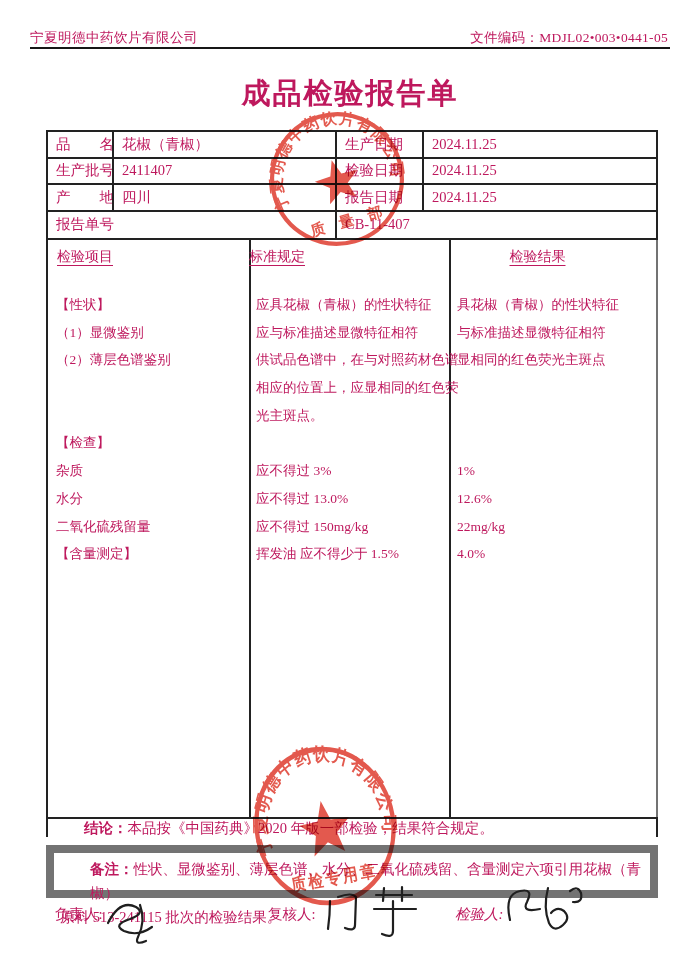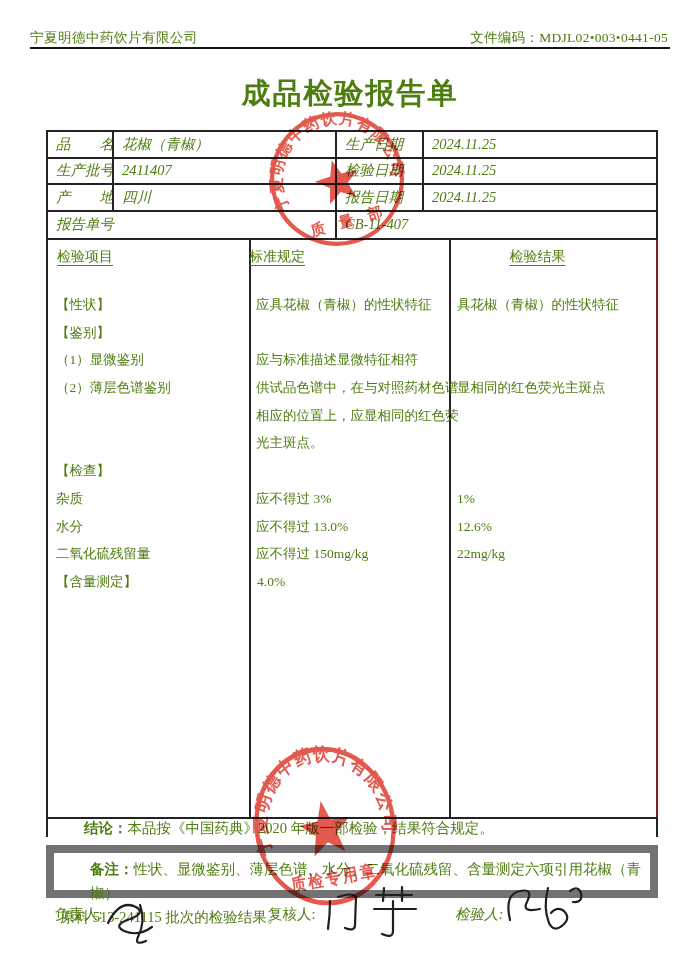--- a/index.html
+++ b/index.html
@@ -1,38 +1,38 @@
 <!DOCTYPE html>
 <html><head>
 <meta charset="utf-8">
 <style>
   html,body{margin:0;padding:0;background:#ffffff;}
   .page{
     position:relative;width:700px;height:969px;background:#ffffff;overflow:hidden;
-    font-family:"Liberation Serif","DejaVu Serif",serif;color:#4d7c0f;
+    font-family:"Liberation Serif","DejaVu Serif",serif;color:#be185d;
   }
   
   .hdr-company{position:absolute;left:30px;top:29px;font-size:13.5px;letter-spacing:.5px;}
   .hdr-code{position:absolute;right:32px;top:29px;font-size:13.5px;letter-spacing:.3px;}
   .hdr-rule{position:absolute;left:30px;top:47px;width:640px;height:0;border-top:2px solid #161616;}
   .doc-title{position:absolute;left:0;top:74px;width:700px;text-align:center;
     font-size:29px;font-weight:bold;letter-spacing:2px;}
   
   .info-table{position:absolute;left:46px;top:130px;width:612px;height:110px;
     border:2px solid #222;box-sizing:border-box;display:grid;
     grid-template-columns:66px 223px 87px 1fr;
     grid-template-rows:repeat(4,1fr);font-size:14.5px;}
   .ic{display:flex;align-items:center;padding-left:8px;box-sizing:border-box;
-    border-right:2px solid #222;border-bottom:2px solid #222;white-space:pre;overflow:hidden;font-style:italic;}
+    border-right:2px solid #222;border-bottom:2px solid #222;white-space:pre;overflow:hidden;}
   .ic.nb{border-bottom:none;}
   .ic.nr{border-right:none;}
   .ic.span2{grid-column:span 2;}
   
   .main-table{position:absolute;left:46px;top:240px;width:612px;height:577px;
-    border-left:2px solid #222;border-right:2px solid #7f1d1d;box-sizing:border-box;font-size:13.5px;text-decoration:underline;}
+    border-left:2px solid #222;border-right:2px solid #737373;box-sizing:border-box;font-size:13.5px;text-decoration:underline;}
   .vline{position:absolute;top:0;bottom:0;width:0;border-left:2px solid #222;}
   .vline.v1{left:201px;}
   .vline.v2{left:401px;}
   .mhead{position:absolute;top:8px;font-size:14px;
     text-decoration:underline;text-underline-offset:4px;}
   .mhead.h1{left:9px;}
   .mhead.h2{left:201px;width:200px;text-align:left;}
   .mhead.h3{left:401px;width:177px;text-align:center;}
   .mrows{position:absolute;left:0;top:51px;width:608px;}
   .mrow{display:grid;grid-template-columns:201px 200px 207px;height:27.7px;line-height:27.7px;}
@@ -96,27 +96,23 @@
     <div class="mhead h2">标准规定</div>
     <div class="mhead h3">检验结果</div>
 
     <div class="mrows">
       <div class="mrow">
         <div class="mcell">【性状】</div>
         <div class="mcell std">应具花椒（青椒）的性状特征</div>
         <div class="mcell">具花椒（青椒）的性状特征</div>
       </div>
       <div class="mrow">
-        <div class="mcell">【鉴别】</div>
-        <div class="mcell std"></div>
-        <div class="mcell"></div>
-      </div>
-      <div class="mrow">
         <div class="mcell">（1）显微鉴别</div>
         <div class="mcell std">应与标准描述显微特征相符</div>
+        <div class="mcell">与标准描述显微特征相符</div>
       </div>
       <div class="mrow">
         <div class="mcell">（2）薄层色谱鉴别</div>
         <div class="mcell std">供试品色谱中，在与对照药材色谱</div>
         <div class="mcell">显相同的红色荧光主斑点</div>
       </div>
       <div class="mrow">
         <div class="mcell"></div>
         <div class="mcell std">相应的位置上，应显相同的红色荧</div>
         <div class="mcell"></div>
@@ -141,20 +137,21 @@
         <div class="mcell std">应不得过 13.0%</div>
         <div class="mcell">12.6%</div>
       </div>
       <div class="mrow">
         <div class="mcell">二氧化硫残留量</div>
         <div class="mcell std">应不得过 150mg/kg</div>
         <div class="mcell">22mg/kg</div>
       </div>
       <div class="mrow">
         <div class="mcell">【含量测定】</div>
+        <div class="mcell std">挥发油 应不得少于 1.5%</div>
         <div class="mcell">4.0%</div>
       </div>
     </div>
   </div>
 
   <div class="concl-row">
     <span class="bold-label">结论：</span>
       <span>本品按《中国药典》2020 年版一部检验，结果符合规定。</span>
   </div>
 

